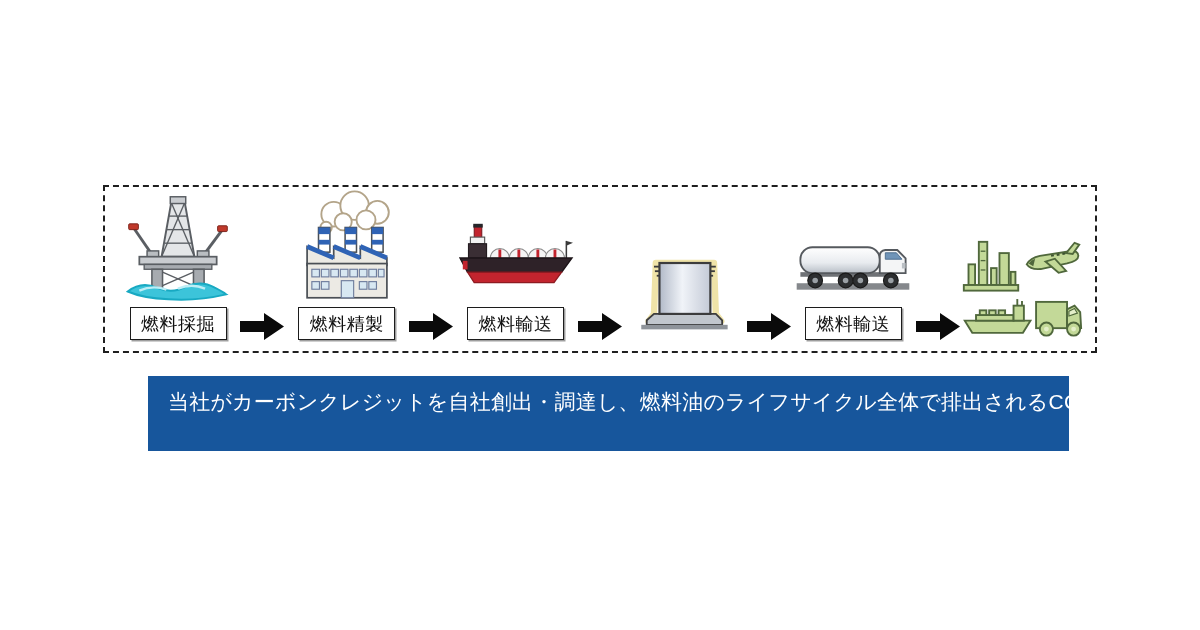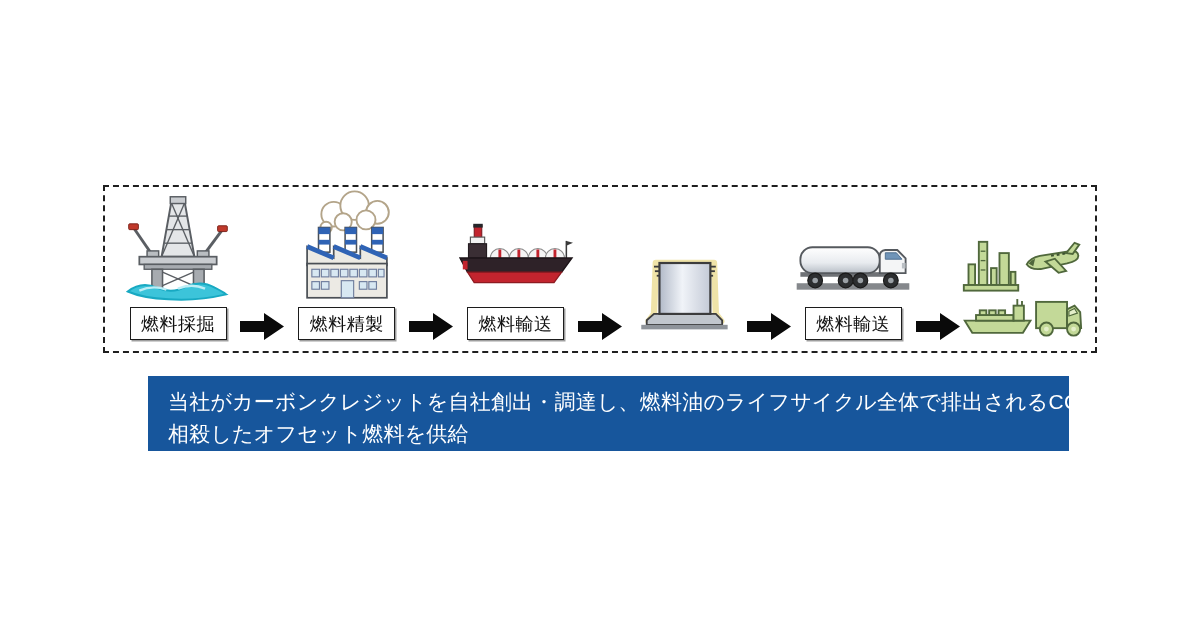--- a/index.html
+++ b/index.html
@@ -303,16 +303,15 @@
           </g>
           <polygon points="115,84 121,81 124,86 115,89" fill="#e4efc9" stroke="#50683c" stroke-width="1.2"></polygon>
         </svg>
       </div>
     </div>
 
   </div>
 
   <div class="banner" style="background: rgb(23, 86, 156); color: rgb(255, 255, 255);">
     <div class="line">当社がカーボンクレジットを自社創出・調達し、燃料油のライフサイクル全体で排出されるCO2を</div>
-    <div class="line">相殺したオフセット燃料を供給</div>
   </div>
 
 </div>
 
 </body></html>

